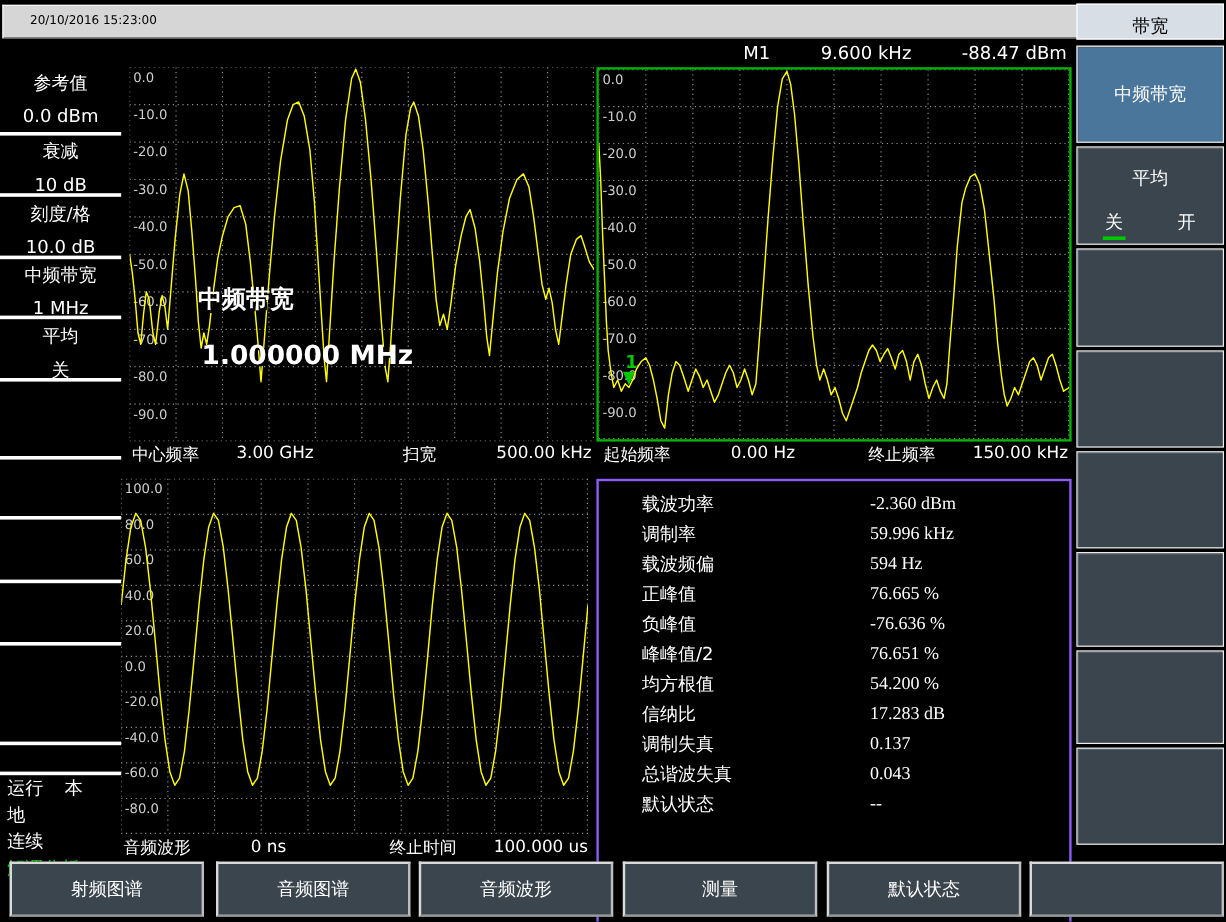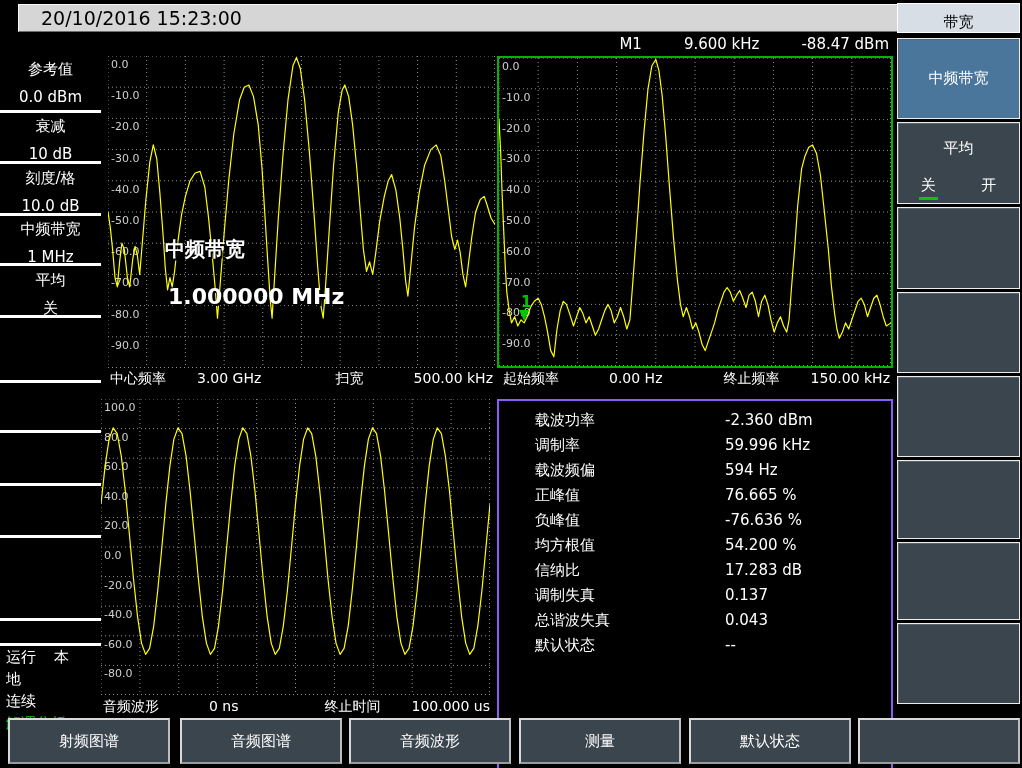--- a/index.html
+++ b/index.html
@@ -1,23 +1,23 @@
 <!DOCTYPE html>
 <html style="--topbar-bg: #d6d6d6; --softkey-header-bg: #d7dee6; --softkey-bg: #3b454d; --softkey-active-bg: #4a769b; --trace-yellow: #ffff00; --marker-green: #00c800; --border-green: #00b400; --status-green: #00d200; --grid-gray: #909090;"><head>
 <meta charset="utf-8">
 <style>
   html,body{margin:0;padding:0;background:#000;}
   body{width:1022px;height:768px;position:relative;overflow:hidden;
        font-family:"DejaVu Sans","Liberation Sans",sans-serif;color:#fff;}
   .abs{position:absolute;}
 
   
-  #top-bar{left:18px;top:4px;width:884px;height:26px;background:var(--topbar-bg,#d6d6d6);
+  #top-bar{left:2px;top:4px;width:884px;height:26px;background:var(--topbar-bg,#d6d6d6);
            border:1px solid;border-color:#f7f7f7 #6e6e6e #6e6e6e #f7f7f7;
-           color:#000;font-size:19px;line-height:26px;padding-left:22px;}
+           color:#000;font-size:10px;line-height:26px;padding-left:22px;}
 
   
   #softkey-header{left:897px;top:3px;width:121px;height:28px;background:var(--softkey-header-bg,#d7dee6);
            border:1px solid #fdfdfd;color:#000;font-size:15px;display:flex;align-items:flex-end;justify-content:center;}
   .softkey{left:897px;width:121px;background:var(--softkey-bg,#3b454d);
            border:1px solid #ececec;box-shadow:inset 1px 1px 0 #59646c;
            display:flex;align-items:center;justify-content:center;font-size:15px;color:#fff;}
   .softkey.active{background:var(--softkey-active-bg,#4a769b);}
   #softkey-average{flex-direction:column;justify-content:flex-start;}
   #softkey-average .sk-title{margin-top:16px;}
@@ -57,21 +57,21 @@
   .plot-footer .lv-sp{margin-left:7px;}
   #rf-footer{left:110px;top:370px;width:383px;}
   #af-footer{left:503px;top:370px;width:387px;}
   #wave-footer{left:103px;top:698px;width:387px;}
 
   
   #meas-table{left:497px;top:399px;width:396px;height:382px;border:2px solid #8b5cf6;box-sizing:border-box;
            padding-top:7px;font-size:15px;}
   .meas-row{position:relative;height:25px;line-height:25px;}
   .meas-label{margin-left:36px;}
-  .meas-value{position:absolute;left:226px;top:0;}
+  .meas-value{position:absolute;left:226px;top:0;font-family:Liberation Serif, serif;}
 
   
   .menu-btn{top:718px;width:162px;height:46px;background:var(--softkey-bg,#3b454d);
            border:2px solid #d9d9d9;border-bottom-color:#9a9a9a;border-right-color:#bdbdbd;box-sizing:border-box;
            display:flex;align-items:center;justify-content:center;font-size:15px;color:#fff;}
 </style>
 </head>
 <body>
 
 <div class="abs" id="top-bar">
@@ -290,20 +290,21 @@
     <span class="lv-sp">100.000 us</span>
   </span>
 </div>
 
 <div class="abs" id="meas-table">
   <div class="meas-row"><span class="meas-label">载波功率</span><span class="meas-value">-2.360 dBm</span></div>
   <div class="meas-row"><span class="meas-label">调制率</span><span class="meas-value">59.996 kHz</span></div>
   <div class="meas-row"><span class="meas-label">载波频偏</span><span class="meas-value">594 Hz</span></div>
   <div class="meas-row"><span class="meas-label">正峰值</span><span class="meas-value">76.665 %</span></div>
   <div class="meas-row"><span class="meas-label">负峰值</span><span class="meas-value">-76.636 %</span></div>
+  <div class="meas-row"><span class="meas-label">峰峰值/2</span><span class="meas-value">76.651 %</span></div>
   <div class="meas-row"><span class="meas-label">均方根值</span><span class="meas-value">54.200 %</span></div>
   <div class="meas-row"><span class="meas-label">信纳比</span><span class="meas-value">17.283 dB</span></div>
   <div class="meas-row"><span class="meas-label">调制失真</span><span class="meas-value">0.137</span></div>
   <div class="meas-row"><span class="meas-label">总谐波失真</span><span class="meas-value">0.043</span></div>
   <div class="meas-row"><span class="meas-label">默认状态</span><span class="meas-value">--</span></div>
 </div>
 
 <div class="abs menu-btn" style="left:8px;">
     <span>射频图谱</span>
   </div>

